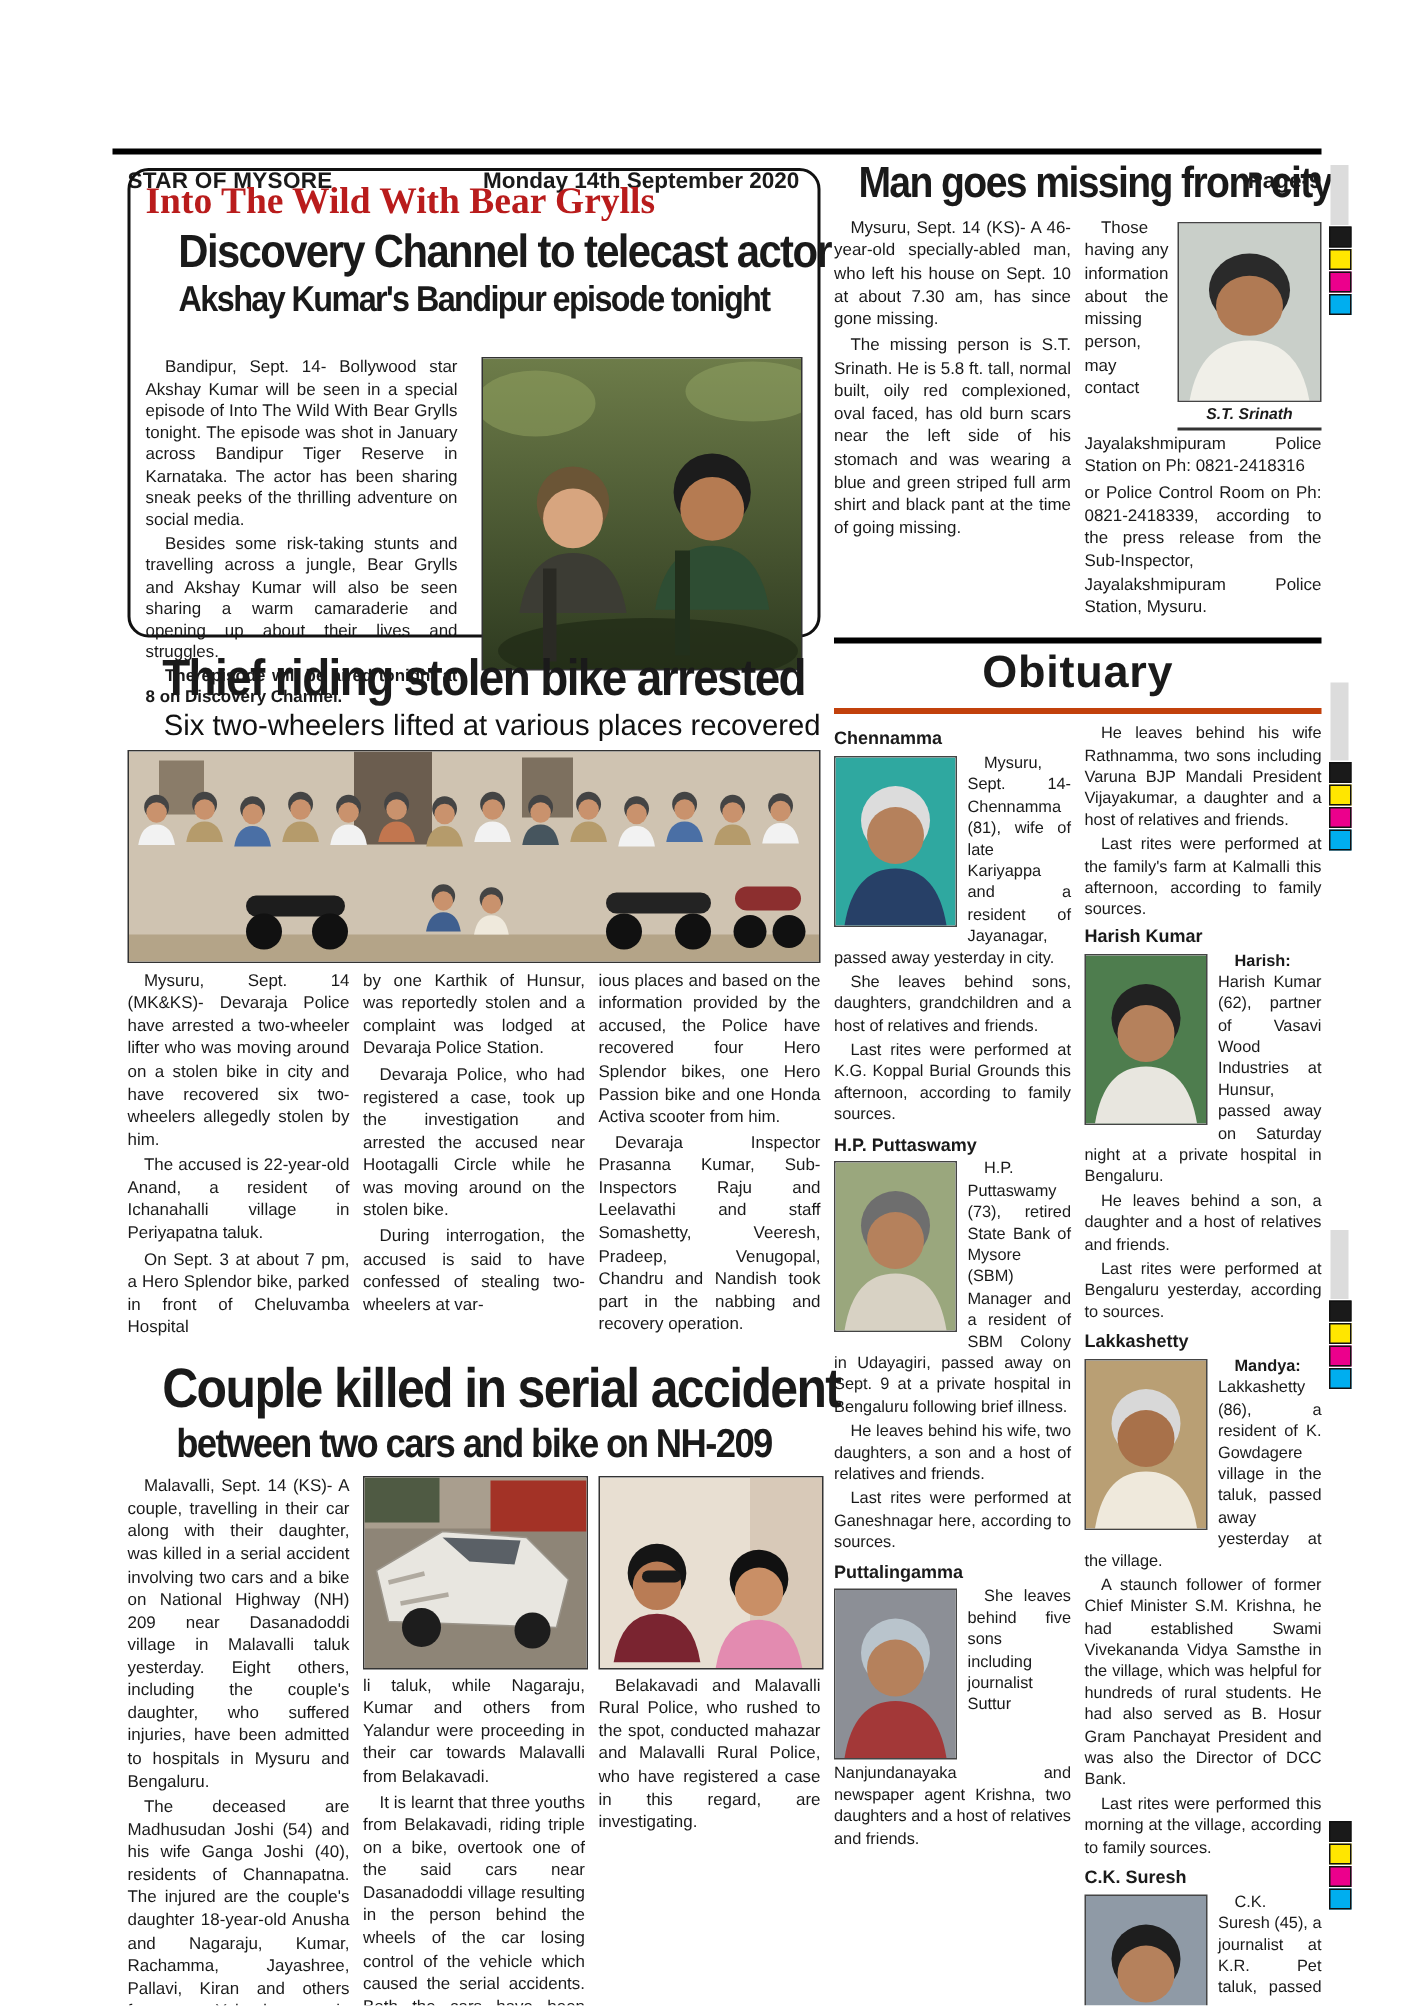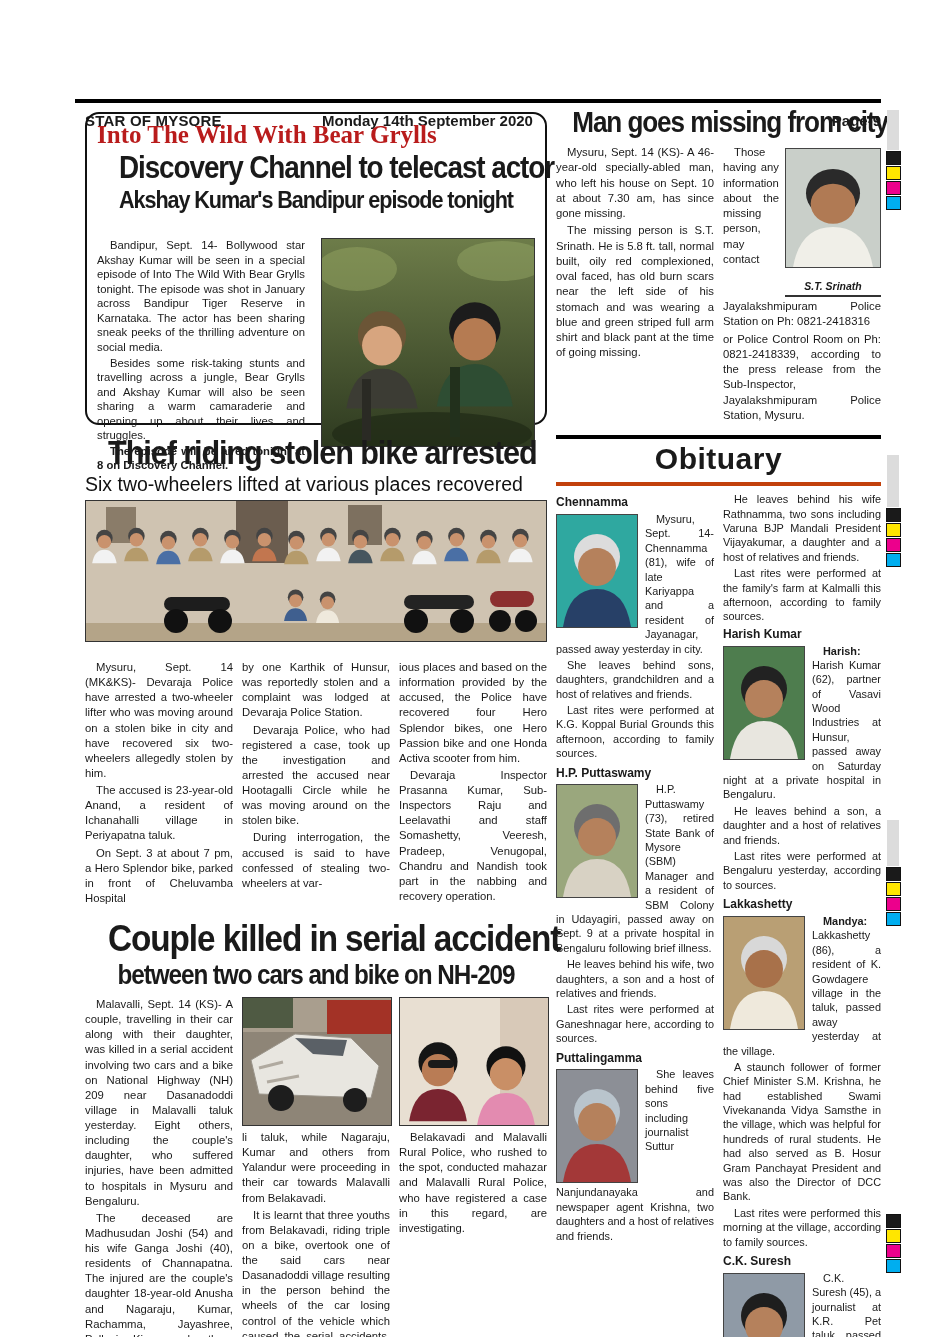--- a/index.html
+++ b/index.html
@@ -26,36 +26,36 @@
   .bear-kicker{font-family:"Liberation Serif",serif;font-size:25px;color:#b91c1c;text-align:left;margin:2px 0 0;font-weight:bold;}
   .bear-h1{font-size:31px;margin:1px 0 0;}
   .bear-h2{font-size:24px;margin:0 0 4px;}
   .bear-flow{display:flex;gap:16px;margin-top:24px;}
   .bear-text{width:224px;font-size:11.3px;line-height:1.29;}
   .bear-text p{text-indent:13px;margin-bottom:1px;}
   .bear-photo{width:212px;height:207px;border:1px solid #333;flex:none;}
   .bear-photo svg{width:100%;height:100%;display:block;}
   .bold-p{font-weight:bold;}
   .thief-h{font-size:34px;margin-top:8px;}
-  .thief-sub{text-align:left;font-size:19.5px;color:#111;margin:1px 0 4px;}
+  .thief-sub{text-align:right;font-size:19.5px;color:#111;margin:1px 0 4px;}
   .group-photo{width:460px;height:140px;border:1px solid #333;}
   .group-photo svg{width:100%;height:100%;display:block;}
-  .sect-body{margin-top:18px;}
+  .sect-body{margin-top:5px;}
   .couple-h{font-size:37px;margin-top:10px;}
   .couple-sub{font-size:27px;margin:0 0 6px;}
   .mini-photo{width:148px;height:127px;border:1px solid #333;margin-bottom:4px;}
   .mini-photo svg{width:100%;height:100%;display:block;}
   
   .right-col{position:absolute;left:556px;top:106px;width:325px;}
   .missing-h{font-size:29px;margin:0 0 6px;}
   .rcols .col{width:158px;font-size:11.3px;line-height:1.35;}
   .photo-right{float:right;width:96px;margin:3px 0 2px 6px;}
   .photo-right .portrait{float:none;width:94px;height:118px;margin:0;}
   .photo-cap{font-size:10.5px;font-weight:bold;font-style:italic;text-align:center;
-             border-bottom:2px solid #333;padding:11px 0 2px;}
+             border-bottom:2px solid #333;padding:1px 0 2px;}
   .obit-head{border-top:4px solid #000;border-bottom:4px solid #c2410c;text-align:center;
              padding:3px 0 6px;margin:10px 0 6px;}
   .obit-title{font-size:30px;font-weight:bold;letter-spacing:.5px;}
   .obit-cols .col{width:158px;font-size:10.9px;line-height:1.32;}
   .obit-name{font-size:12px;font-weight:bold;text-align:left;margin:3px 0 1px;}
   .obit-entry{overflow:visible;}
   .portrait{float:left;width:80px;height:112px;border:1px solid #444;margin:2px 7px 2px 0;display:block;}
   .portrait svg{width:100%;height:100%;display:block;}
   b.lead{font-weight:bold;}
   
@@ -188,21 +188,21 @@
           <circle cx="330" cy="120" r="12" fill="#111"></circle>
             <circle cx="376" cy="120" r="12" fill="#111"></circle>
           <rect x="404" y="90" width="44" height="16" rx="8" fill="#8c2f2f"></rect>
           <circle cx="414" cy="120" r="11" fill="#111"></circle>
             <circle cx="440" cy="120" r="11" fill="#111"></circle>
         </svg>
       </div>
       <div class="cols sect-body">
         <div class="col">
           <p>Mysuru, Sept. 14 (MK&amp;KS)- Devaraja Police have arrested a two-wheeler lifter who was moving around on a stolen bike in city and have recovered six two-wheelers allegedly stolen by him.</p>
-          <p>The accused is 23-year-old Anand, a resident of Ichanahalli village in Periyapatna taluk.</p>
+          <p>The accused is 22-year-old Anand, a resident of Ichanahalli village in Periyapatna taluk.</p>
           <p>On Sept. 3 at about 7 pm, a Hero Splendor bike, parked in front of Cheluvamba Hospital</p>
         </div>
         <div class="col">
           <p class="fl">by one Karthik of Hunsur, was reportedly stolen and a complaint was lodged at Devaraja Police Station.</p>
           <p>Devaraja Police, who had registered a case, took up the investigation and arrested the accused near Hootagalli Circle while he was moving around on the stolen bike.</p>
           <p>During interrogation, the accused is said to have confessed of stealing two-wheelers at var-</p>
         </div>
         <div class="col">
           <p class="fl">ious places and based on the information provided by the accused, the Police have recovered four Hero Splendor bikes, one Hero Passion bike and one Honda Activa scooter from him.</p>
           <p>Devaraja Inspector Prasanna Kumar, Sub-Inspectors Raju and Leelavathi and staff Somashetty, Veeresh, Pradeep, Venugopal, Chandru and Nandish took part in the nabbing and recovery operation.</p>

